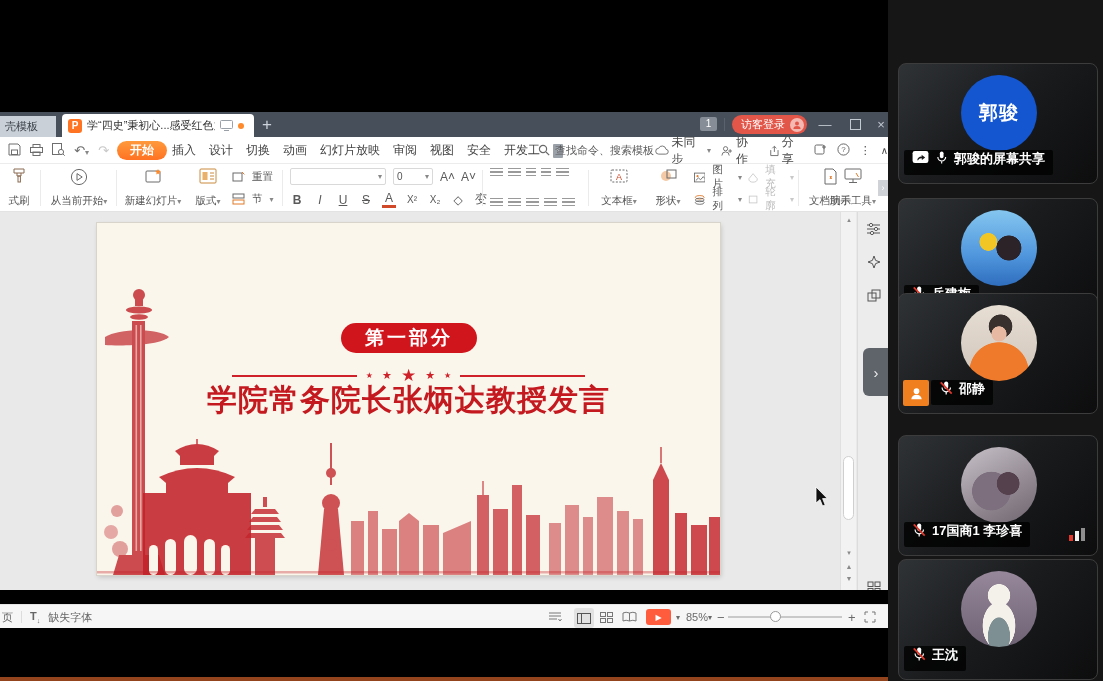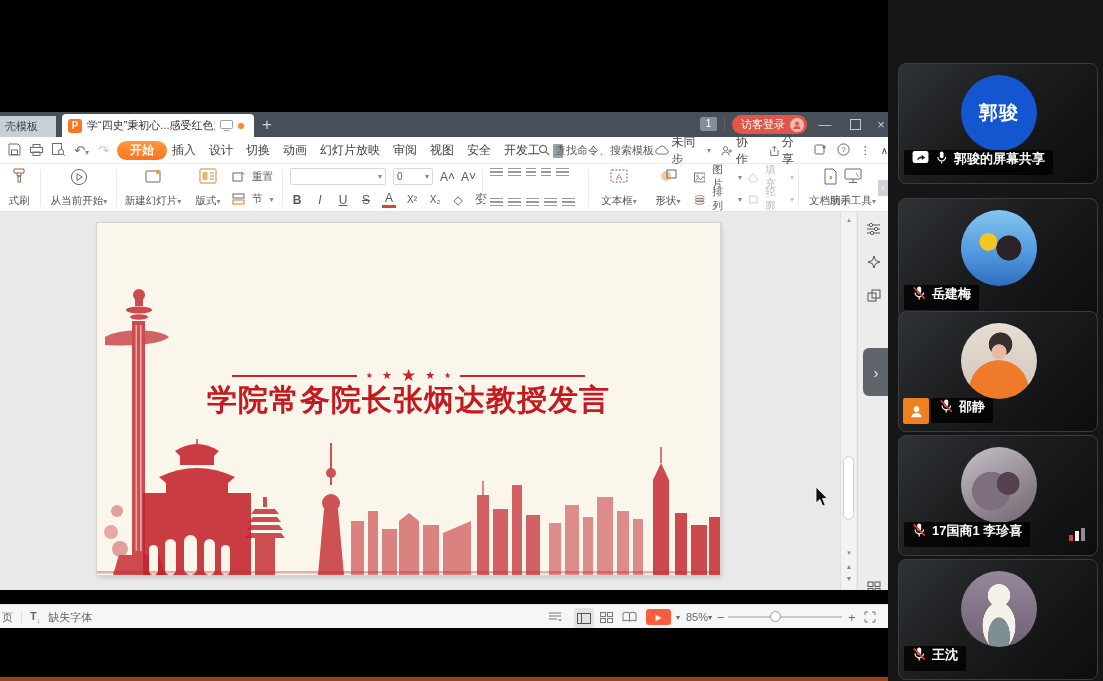--- a/index.html
+++ b/index.html
@@ -434,20 +434,21 @@
             <rect x="31" y="36" width="13" height="234"></rect>
             <circle cx="16" cy="226" r="6" opacity="0.5"></circle>
             <circle cx="10" cy="247" r="7" opacity="0.45"></circle>
             <circle cx="19" cy="264" r="8" opacity="0.5"></circle>
             <path d="M18,270 L58,270 L64,290 L12,290 Z"></path>
           </g>
           <rect x="34.5" y="40" width="1.6" height="226" fill="#fbf6ec" opacity="0.55"></rect>
           <rect x="39" y="40" width="1.6" height="226" fill="#fbf6ec" opacity="0.55"></rect>
         </svg>
 
+        <div class="badge">第一部分</div>
 
         <div class="stardiv">
           <span class="sd-line"></span>
           <span class="st1">★</span>
           <span class="st2">★</span>
           <span class="st3">★</span>
           <span class="st2">★</span>
           <span class="st1">★</span>
           <span class="sd-line"></span>
         </div>
@@ -658,21 +659,21 @@
               <rect x="6" y="1" width="4.5" height="8.5" rx="2.2" fill="#fff"></rect>
               <path d="M3.5 8 a4.8 4.8 0 0 0 9.6 0" stroke="#fff" fill="none" stroke-width="1.4"></path>
               <line x1="8.2" y1="13" x2="8.2" y2="16" stroke="#fff" stroke-width="1.4"></line>
               <line x1="2" y1="2" x2="14.5" y2="15" stroke="#e0392c" stroke-width="2"></line>
             </svg>
         </span>
         <span class="pname">岳建梅</span>
       </div>
     </div>
 
-    <div class="tile" style="top:311px">
+    <div class="tile" style="top:293px">
       <div class="avatar av3"></div>
       <div class="host-badge">
         <svg width="15" height="15" viewBox="0 0 16 16">
             <circle cx="8" cy="5.5" r="3" fill="#fff"></circle>
             <path d="M2.5 14 a5.5 4.6 0 0 1 11 0 Z" fill="#fff"></path>
           </svg>
       </div>
       <div class="plate" style="left:32px">
         <span>
           <svg width="14" height="16" viewBox="0 0 16 17">

